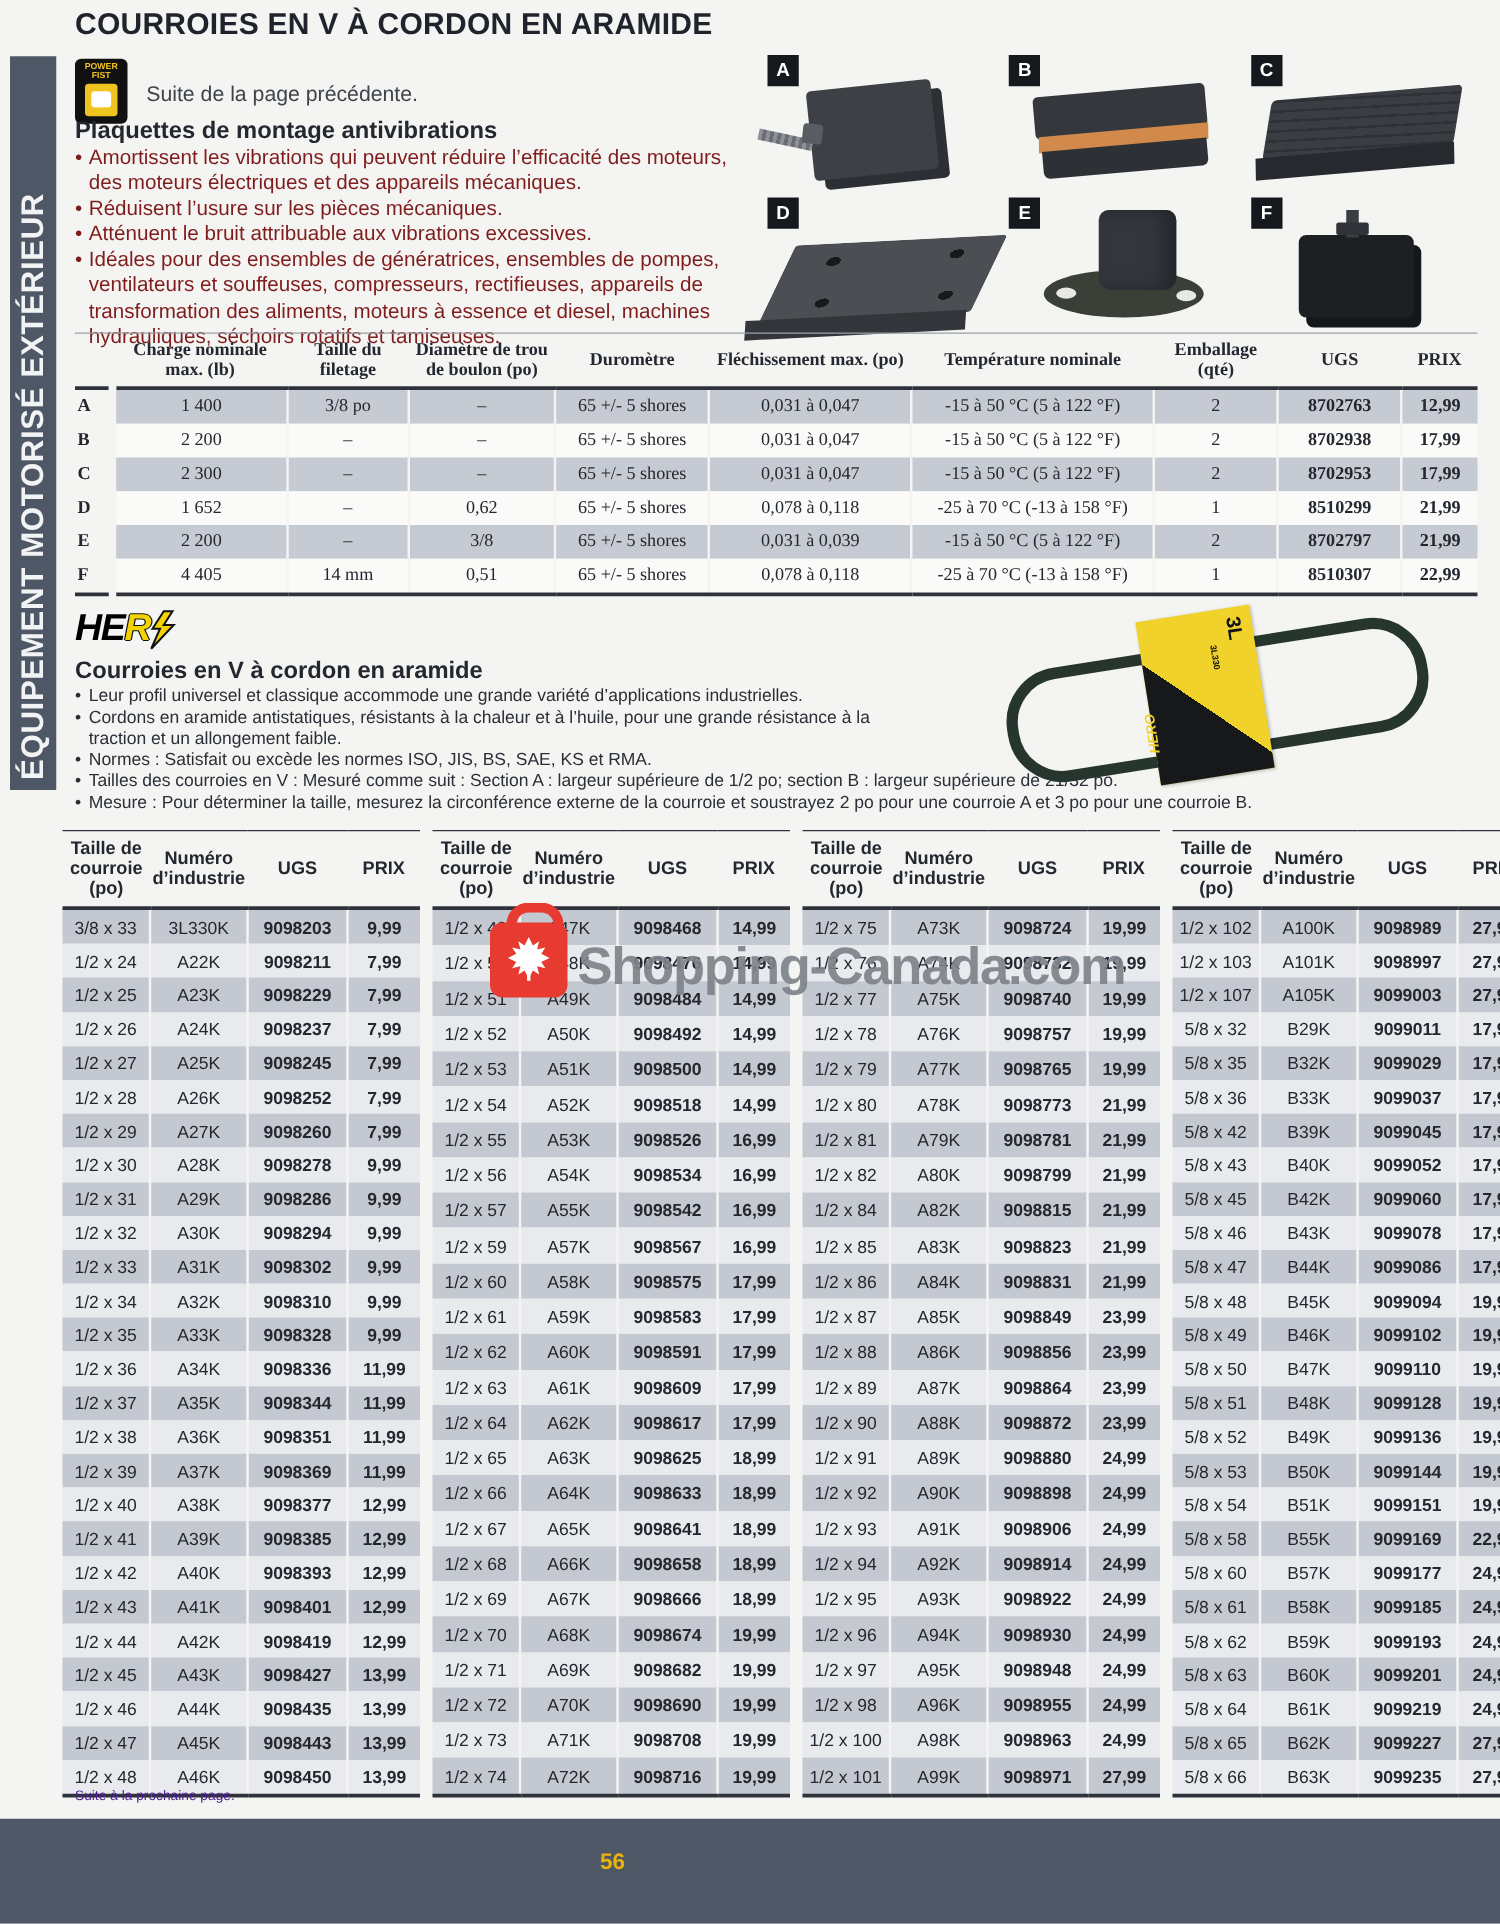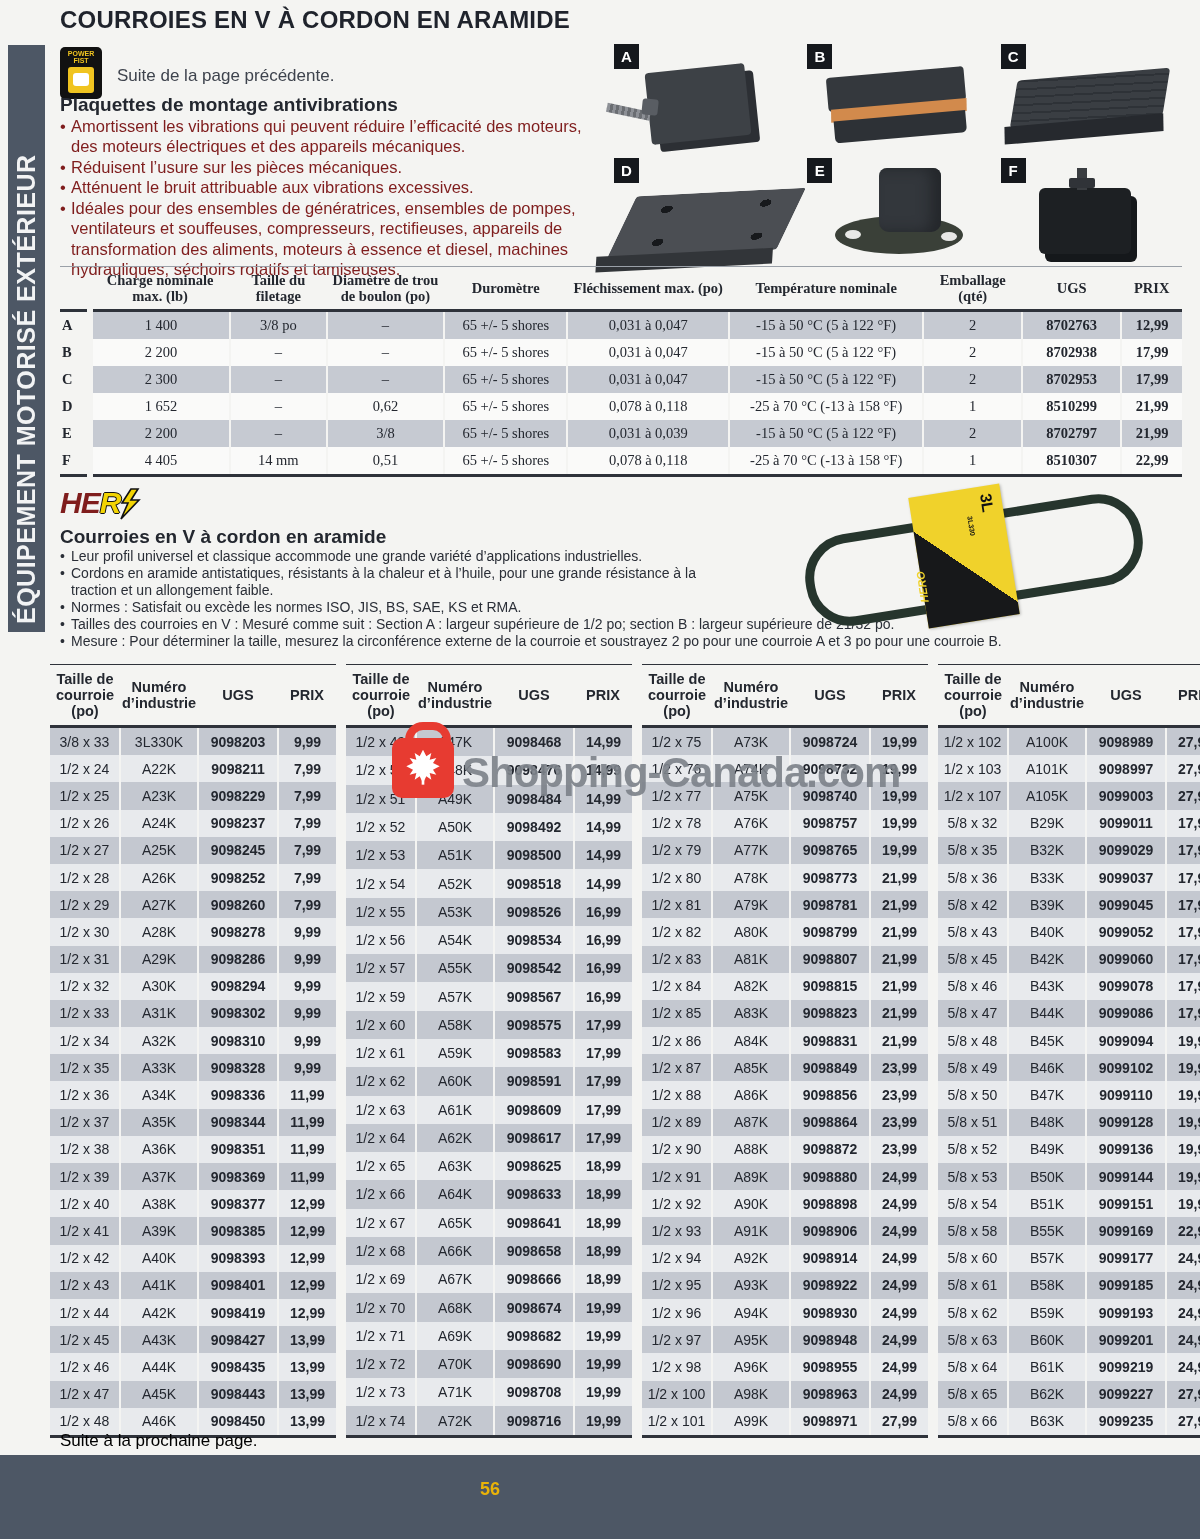--- a/index.html
+++ b/index.html
@@ -70,21 +70,21 @@
   .mounts-table th:nth-child(1),.mounts-table td:nth-child(1){width:26px;}
   .mounts-table th:nth-child(2){width:134px;} .mounts-table th:nth-child(3){width:92px;}
   .mounts-table th:nth-child(4){width:112px;} .mounts-table th:nth-child(5){width:118px;}
   .mounts-table th:nth-child(6){width:156px;} .mounts-table th:nth-child(7){width:188px;}
   .mounts-table th:nth-child(8){width:94px;}  .mounts-table th:nth-child(9){width:94px;}
   .mounts-table th:nth-child(10){width:56px;}
   .mounts-table td.ugs,.mounts-table td.prix{font-weight:bold;}
 
   
   .hero-logo{position:absolute;left:60px;top:486px;font-style:italic;font-weight:900;font-size:30px;display:flex;align-items:center;}
-  .hero-he{color:#7f1d1d;letter-spacing:-1px;}
+  .hero-he{color:#000000;letter-spacing:-1px;}
   .hero-r{color:#f3d403;text-shadow:-1px 0 #101114,1px 0 #101114,0 -1px #101114,0 1px #101114;letter-spacing:-1px;}
   .hero-bolt{margin-left:-2px;margin-top:2px;}
   .hero-heading{position:absolute;left:60px;top:526px;font-size:19px;font-weight:bold;}
   .hero-bullets{position:absolute;left:60px;top:548px;width:1125px;font-size:14px;line-height:1.22;color:#2a2e37;}
   .hero-bullets div{position:relative;padding-left:11px;}
   .hero-bullets div::before{content:"•";position:absolute;left:0;top:0;}
 
   
   .belt{position:absolute;left:798px;top:498px;width:350px;height:122px;z-index:2;}
   .belt .ring{position:absolute;left:6px;top:16px;width:322px;height:74px;border:9px solid #26352d;border-radius:44px;transform:rotate(-9deg);}
@@ -108,21 +108,21 @@
   .belts th:nth-child(3){width:76px;} .belts th:nth-child(4){width:54px;}
   .belts td.ugs,.belts td.prix{font-weight:bold;}
 
   
   .watermark{position:absolute;left:392px;top:738px;display:flex;align-items:flex-end;z-index:5;pointer-events:none;}
   .wm-bag{position:relative;width:62px;height:60px;background:#e73b31;border-radius:10px;display:flex;align-items:center;justify-content:center;}
   .wm-bag::before{content:"";position:absolute;top:-16px;left:13px;width:30px;height:26px;border:8px solid #e73b31;border-bottom:none;border-radius:18px 18px 0 0;}
   .wm-text{margin-left:8px;font-size:42px;font-weight:bold;color:rgba(125,130,138,.92);letter-spacing:-1px;line-height:1;padding-bottom:4px;}
 
   
-  .next-note{position:absolute;left:60px;top:1431px;font-size:17px;color:#000000;}
+  .next-note{position:absolute;left:60px;top:1431px;font-size:11px;color:#4c1d95;}
   .footer-bar{position:absolute;left:0;top:1455px;width:1200px;height:84px;background:#4d5765;}
   .page-num{position:absolute;left:0;top:24px;width:980px;text-align:center;font-size:18px;font-weight:bold;color:#eab308;}
 </style>
 </head>
 <body>
 
 <div class="page">
 
   <div class="page-title">COURROIES EN V À CORDON EN ARAMIDE</div>
 
@@ -674,26 +674,20 @@
             <td class="ugs">9098781</td>
             <td class="prix">21,99</td>
           </tr>
           <tr>
             <td class="size">1/2 x 82</td>
             <td class="num">A80K</td>
             <td class="ugs">9098799</td>
             <td class="prix">21,99</td>
           </tr>
           <tr>
-            <td class="size">1/2 x 83</td>
-            <td class="num">A81K</td>
-            <td class="ugs">9098807</td>
-            <td class="prix">21,99</td>
-          </tr>
-          <tr>
             <td class="size">1/2 x 84</td>
             <td class="num">A82K</td>
             <td class="ugs">9098815</td>
             <td class="prix">21,99</td>
           </tr>
           <tr>
             <td class="size">1/2 x 85</td>
             <td class="num">A83K</td>
             <td class="ugs">9098823</td>
             <td class="prix">21,99</td>

